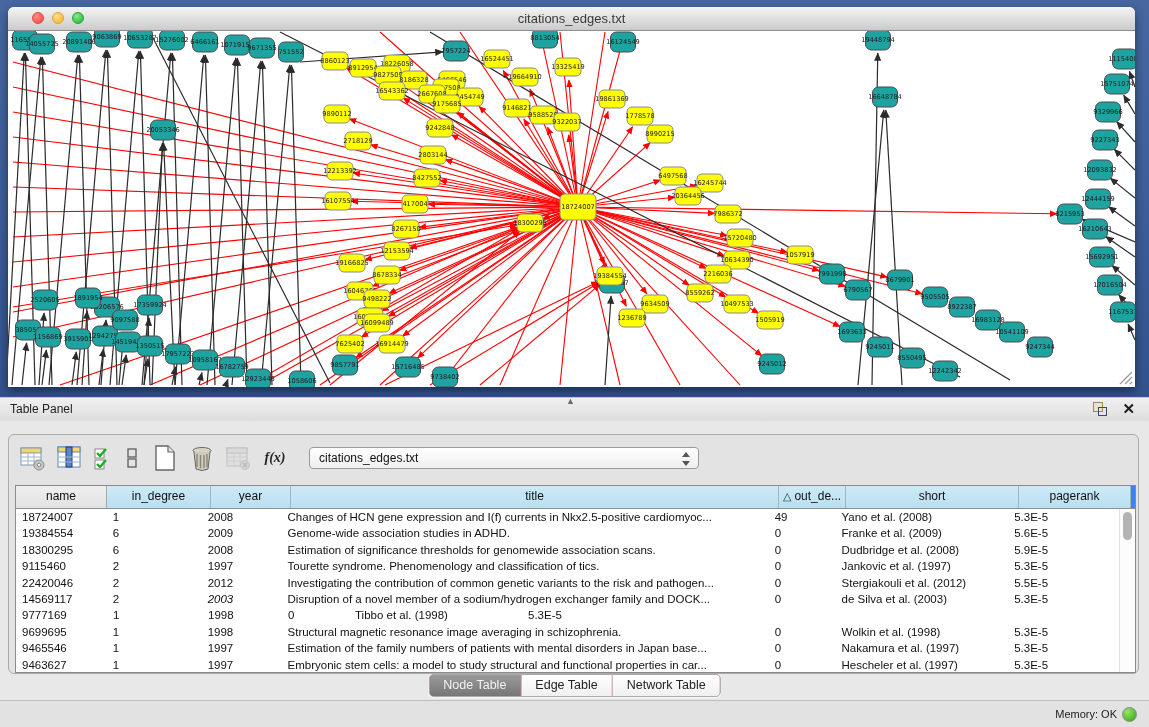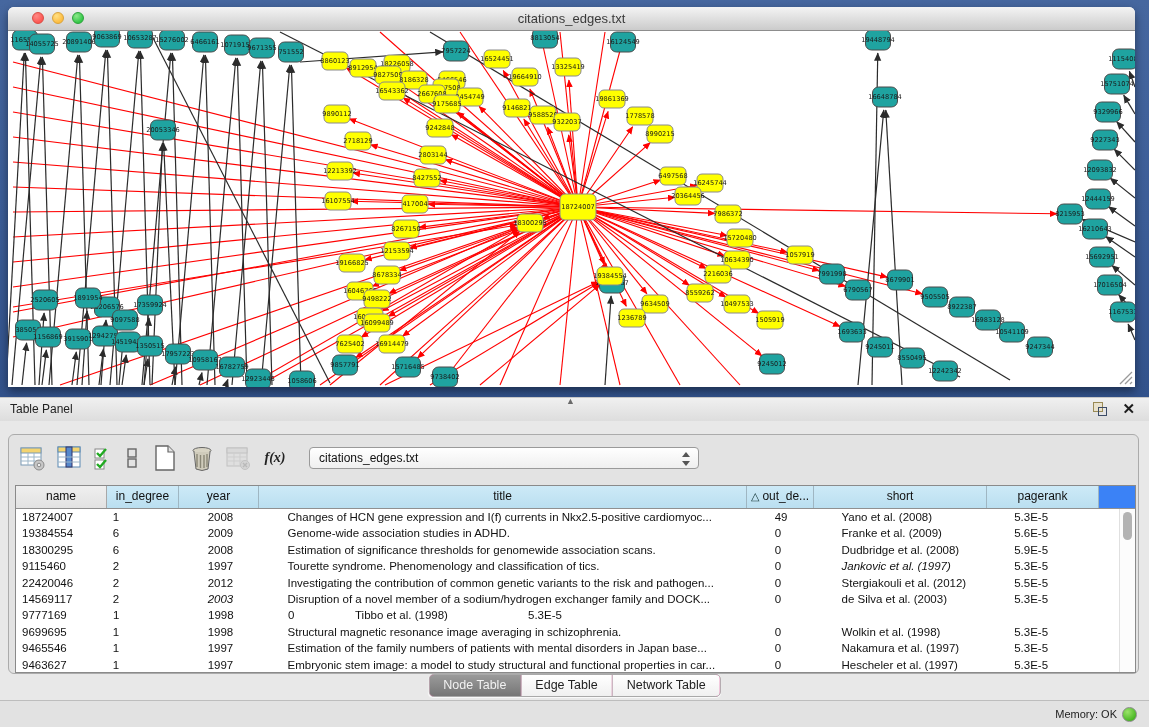--- a/index.html
+++ b/index.html
@@ -790,21 +790,21 @@
           <span class="stepper">
               <b class="up"></b>
               <b class="dn"></b>
             </span>
         </div>
       </div>
 
       <div class="tablewrap">
         <div class="thead" id="thead">
             <div class="th gray" style="width: 91px;">name</div>
-            <div class="th" style="width: 72px;">in_degree</div>
+            <div class="th" style="width: 104px;">in_degree</div>
             <div class="th" style="width: 80px;">year</div>
             <div class="th" style="width: 488px;">title</div>
             <div class="th" style="width: 67px;"><span class="sortmark">△</span>out_de...</div>
             <div class="th" style="width: 173px;">short</div>
             <div class="th" style="width: 112px;">pagerank</div>
           </div>
         <div class="tbody" id="tbody">
             <div class="trow">
               <div class="td" style="width: 91px;">18724007</div>
               <div class="td" style="width: 95px;">1</div>
@@ -831,21 +831,21 @@
               <div class="td" style="width: 67px;">0</div>
               <div class="td" style="width: 173px;">Dudbridge et al. (2008)</div>
               <div class="td" style="width: 112px;">5.9E-5</div>
             </div>
             <div class="trow">
               <div class="td" style="width: 91px;">9115460</div>
               <div class="td" style="width: 95px;">2</div>
               <div class="td" style="width: 80px;">1997</div>
               <div class="td" style="width: 488px;">Tourette syndrome. Phenomenology and classification of tics.</div>
               <div class="td" style="width: 67px;">0</div>
-              <div class="td" style="width: 173px; font-style: italic;">Jankovic et al. (1997)</div>
+              <div class="td" style="width: 173px;">Jankovic et al. (1997)</div>
               <div class="td" style="width: 112px;">5.3E-5</div>
             </div>
             <div class="trow">
               <div class="td" style="width: 91px;">22420046</div>
               <div class="td" style="width: 95px;">2</div>
               <div class="td" style="width: 80px;">2012</div>
               <div class="td" style="width: 488px;">Investigating the contribution of common genetic variants to the risk and pathogen...</div>
               <div class="td" style="width: 67px;">0</div>
               <div class="td" style="width: 173px;">Stergiakouli et al. (2012)</div>
               <div class="td" style="width: 112px;">5.5E-5</div>
@@ -882,21 +882,21 @@
               <div class="td" style="width: 80px;">1997</div>
               <div class="td" style="width: 488px;">Estimation of the family numbers of patients with mental disorders in Japan base...</div>
               <div class="td" style="width: 67px;">0</div>
               <div class="td" style="width: 173px;">Nakamura et al. (1997)</div>
               <div class="td" style="width: 112px;">5.3E-5</div>
             </div>
             <div class="trow">
               <div class="td" style="width: 91px;">9463627</div>
               <div class="td" style="width: 95px;">1</div>
               <div class="td" style="width: 80px;">1997</div>
-              <div class="td" style="width: 488px;">Embryonic stem image: a model to study structural and functional properties in car...</div>
+              <div class="td" style="width: 488px;">Embryonic stem cells: a model to study structural and functional properties in car...</div>
               <div class="td" style="width: 67px;">0</div>
               <div class="td" style="width: 173px;">Hescheler et al. (1997)</div>
               <div class="td" style="width: 112px;">5.3E-5</div>
             </div>
           </div>
         <div class="vscroll">
           <div class="vthumb"></div>
         </div>
       </div>
     </div>

